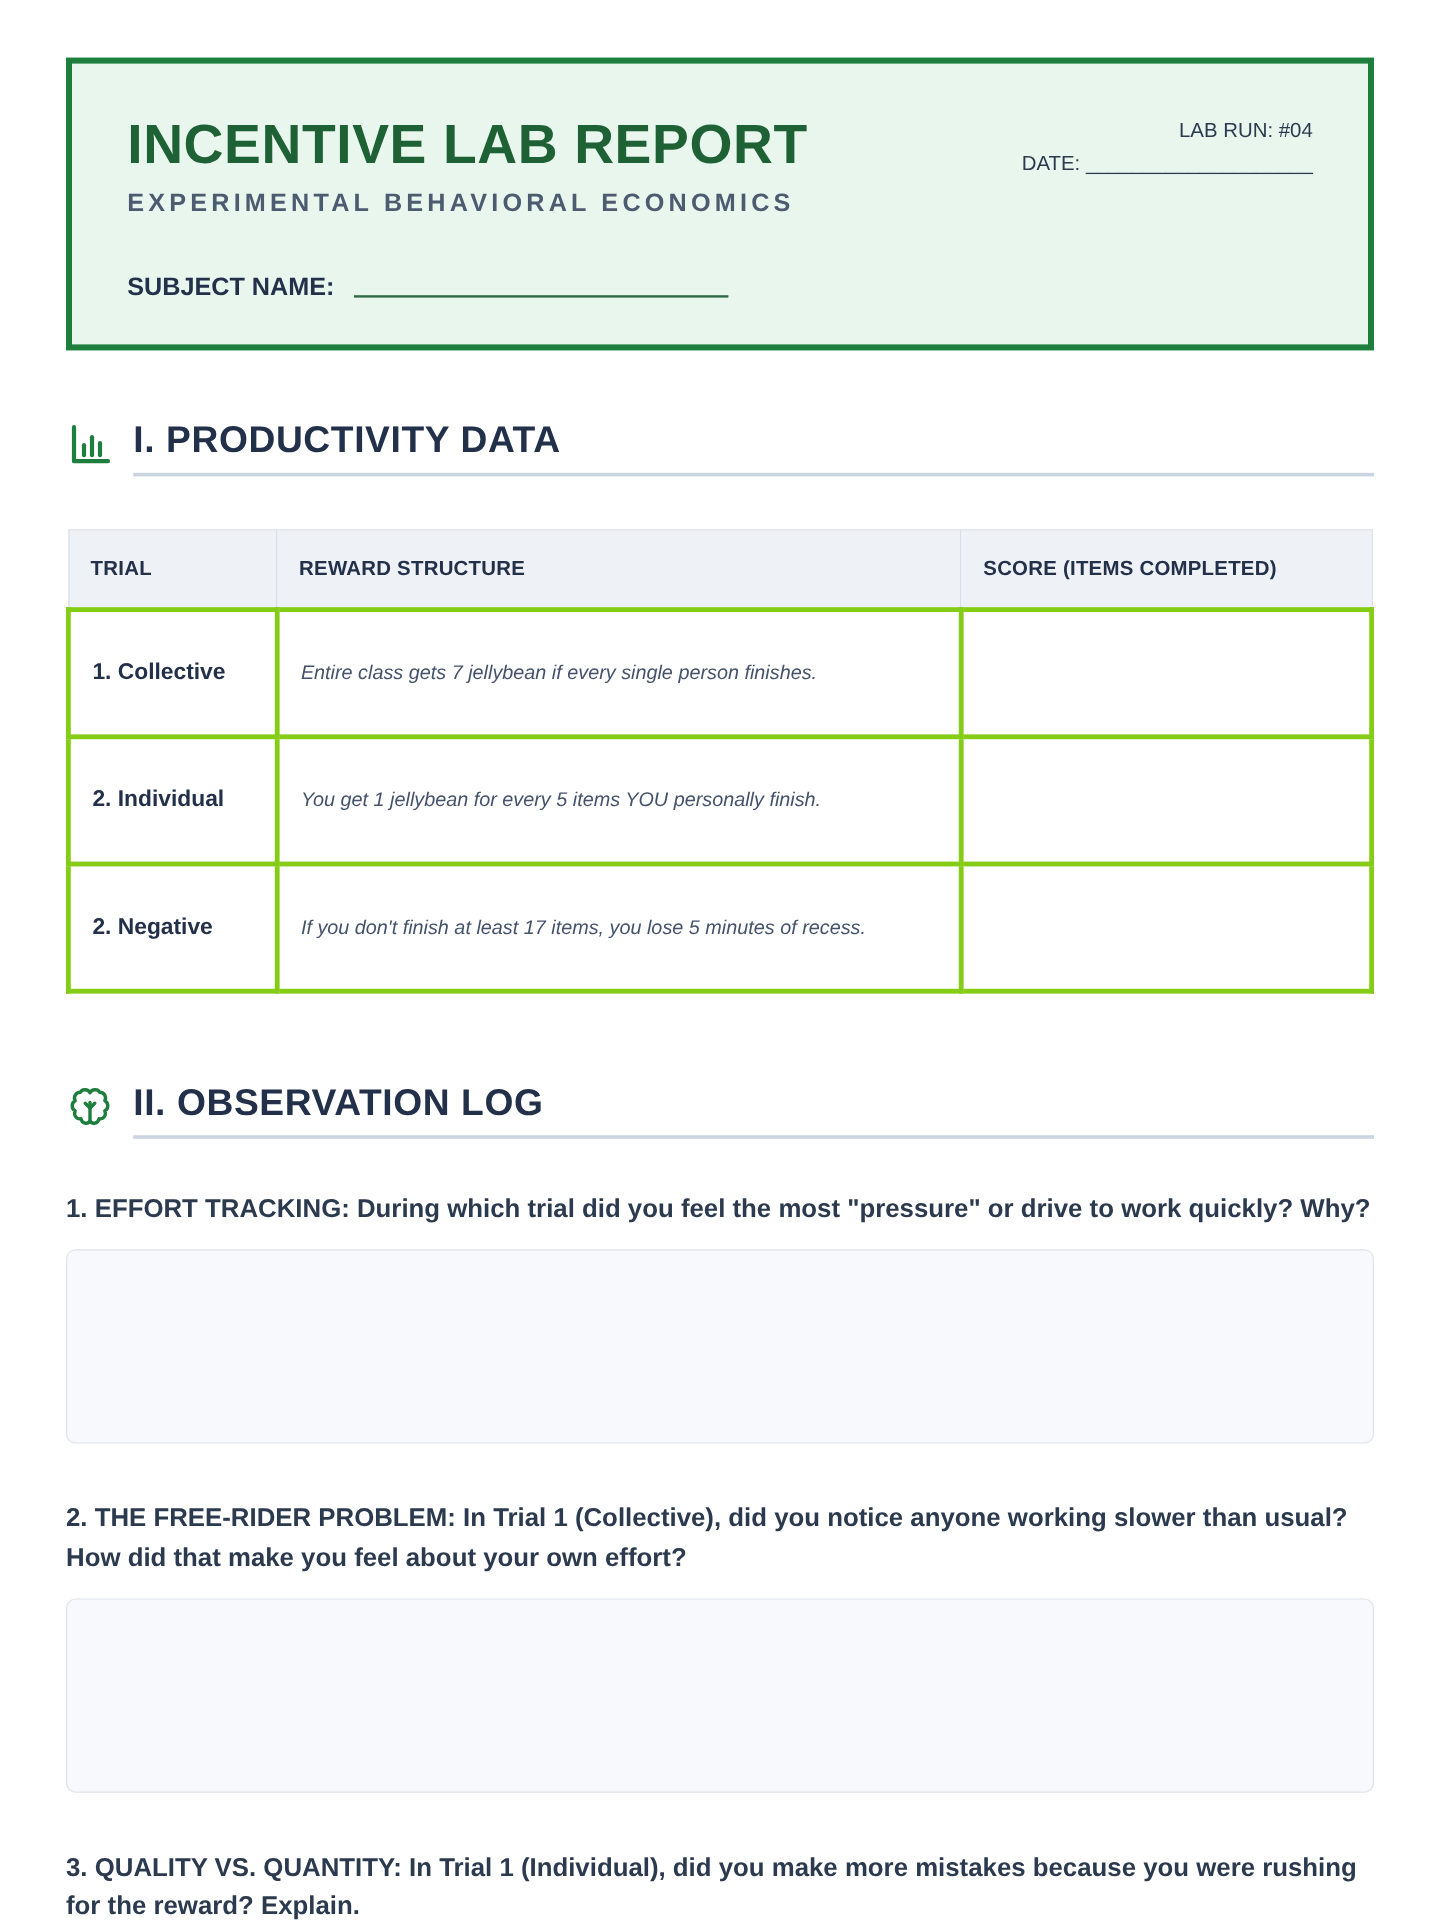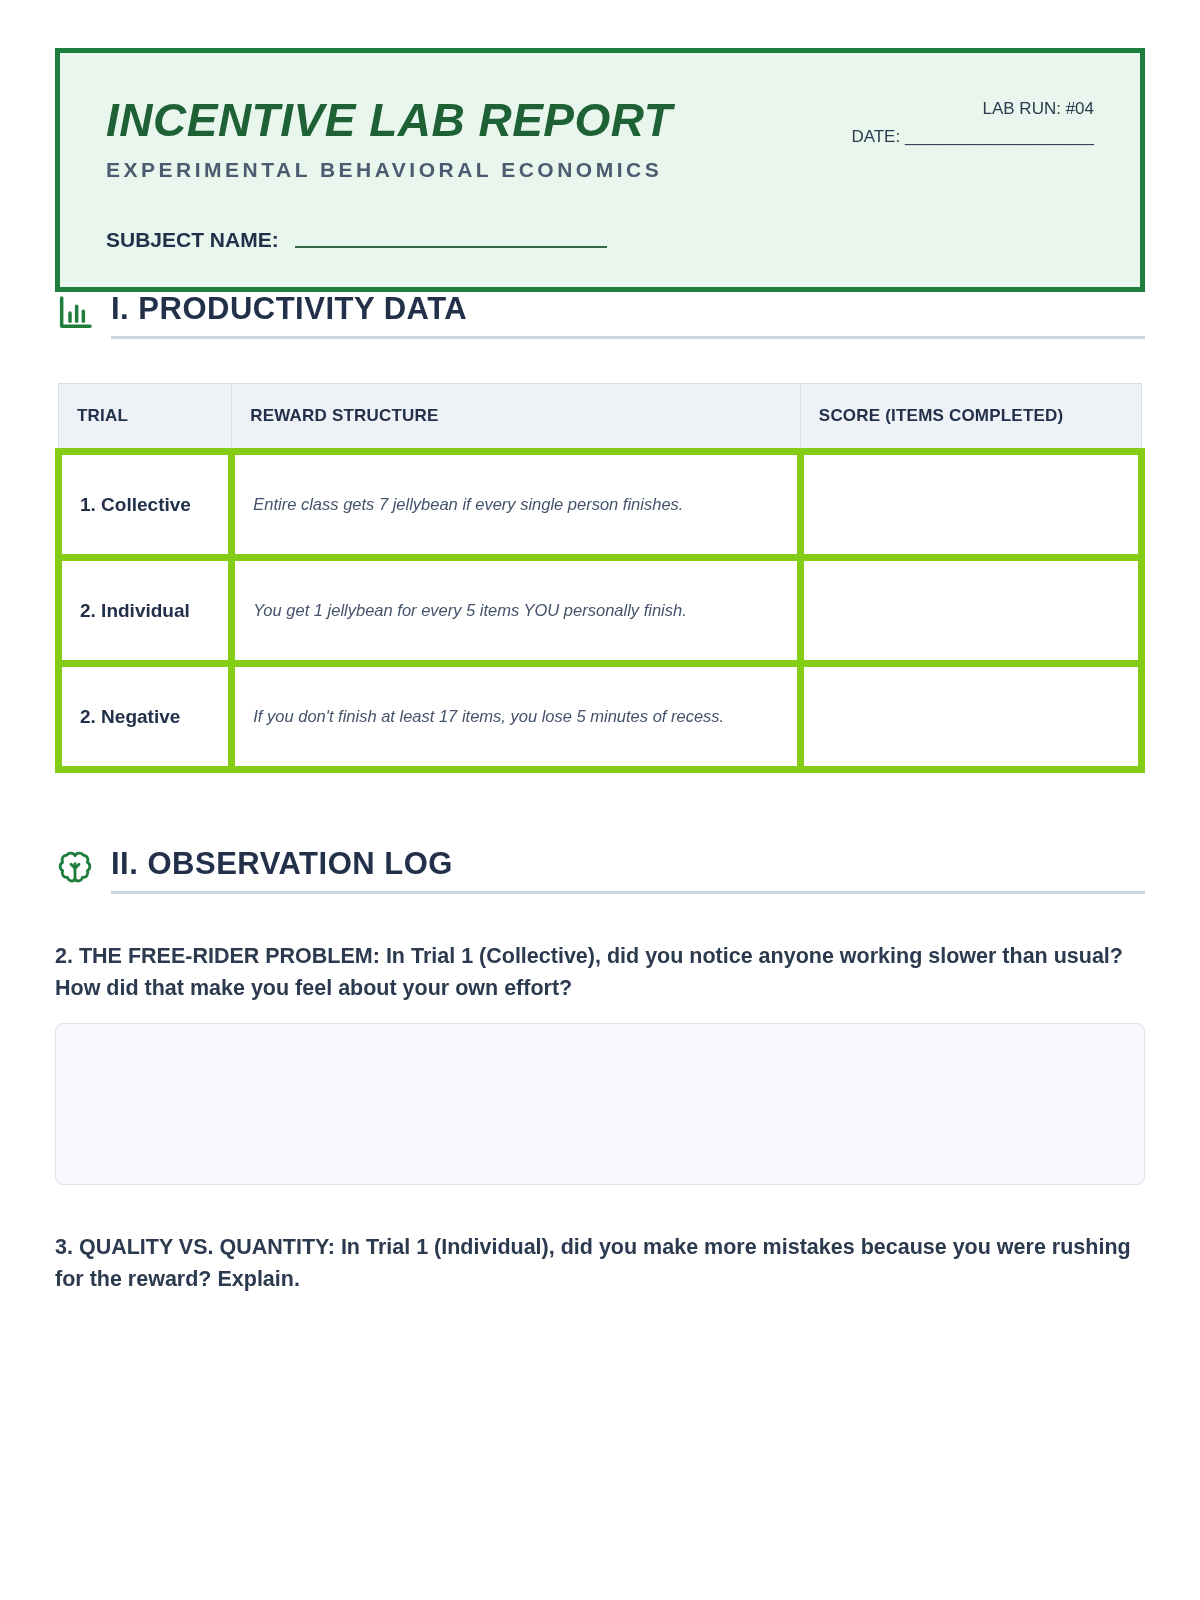--- a/index.html
+++ b/index.html
@@ -23,21 +23,20 @@
   }
   .header-top { display: flex; justify-content: space-between; align-items: flex-start; }
   .report-title {
     margin: 0;
     font-size: 46px;
     font-weight: 800;
     letter-spacing: 0.5px;
     color: #1d6134;
     line-height: 1;
     white-space: nowrap;
-    font-style: italic;
   }
   .report-subtitle {
     margin: 15px 0 0 0;
     font-size: 21px;
     font-weight: 700;
     letter-spacing: 3.5px;
     color: #4d5b70;
   }
   .header-meta { text-align: right; padding-top: 2px; white-space: nowrap; }
   .lab-run { font-size: 17px; color: #2b3a4e; }
@@ -58,21 +57,21 @@
   .section-head .icon-box svg { width: 100%; height: 100%; display: block; }
   .section-title-wrap { flex: 1; border-bottom: 3px solid #cbd5e1; padding-bottom: 10px; }
   .section-title {
     margin: 0;
     font-size: 31px;
     font-weight: 800;
     letter-spacing: 0.5px;
     color: #22304a;
     line-height: 1.1;
   }
-  .sec1 { }
+  .sec1 { margin-top: 58px; }
   .sec2 { margin-top: 74px; }
 
   
   table.data-table {
     width: 100%;
     border-collapse: collapse;
     margin-top: 44px;
     table-layout: fixed;
     border-radius: 18px;
   }
@@ -83,21 +82,21 @@
     background: #eef1f6;
     border: 1px solid #d9dfe9;
     padding: 22px 18px;
     font-size: 17px;
     font-weight: 700;
     color: #22304a;
     text-align: left;
     letter-spacing: 0.2px;
   }
   .data-table td {
-    border: 7px solid #84cc16;
+    border: 4px solid #84cc16;
     padding: 18px;
     height: 106px;
     vertical-align: middle;
     background: #ffffff;
   }
   td.cell-trial { font-weight: 700; font-size: 19px; color: #22304a; }
   td.cell-reward { font-style: italic; font-size: 16.5px; color: #44536b; }
 
   
   .question { margin-top: 46px; }
@@ -199,20 +198,24 @@
         <path d="M12 18.4 V9.4"></path>
         <path d="M12 12.2 L9.6 9.8"></path>
         <path d="M12 12.2 L14.4 9.8"></path>
       </svg>
     </span>
     <div class="section-title-wrap">
       <h2 class="section-title">II. OBSERVATION LOG</h2>
     </div>
   </div>
 
+  <div class="question q1">
+    <p class="q-label">1. EFFORT TRACKING: During which trial did you feel the most "pressure" or drive to work quickly? Why?</p>
+    <textarea class="answer-box" style=""></textarea>
+  </div>
 
   <div class="question">
     <p class="q-label">2. THE FREE-RIDER PROBLEM: In Trial 1 (Collective), did you notice anyone working slower than usual? How did that make you feel about your own effort?</p>
     <textarea class="answer-box" style=""></textarea>
   </div>
 
   <div class="question">
     <p class="q-label">3. QUALITY VS. QUANTITY: In Trial 1 (Individual), did you make more mistakes because you were rushing for the reward? Explain.</p>
 
   </div>

